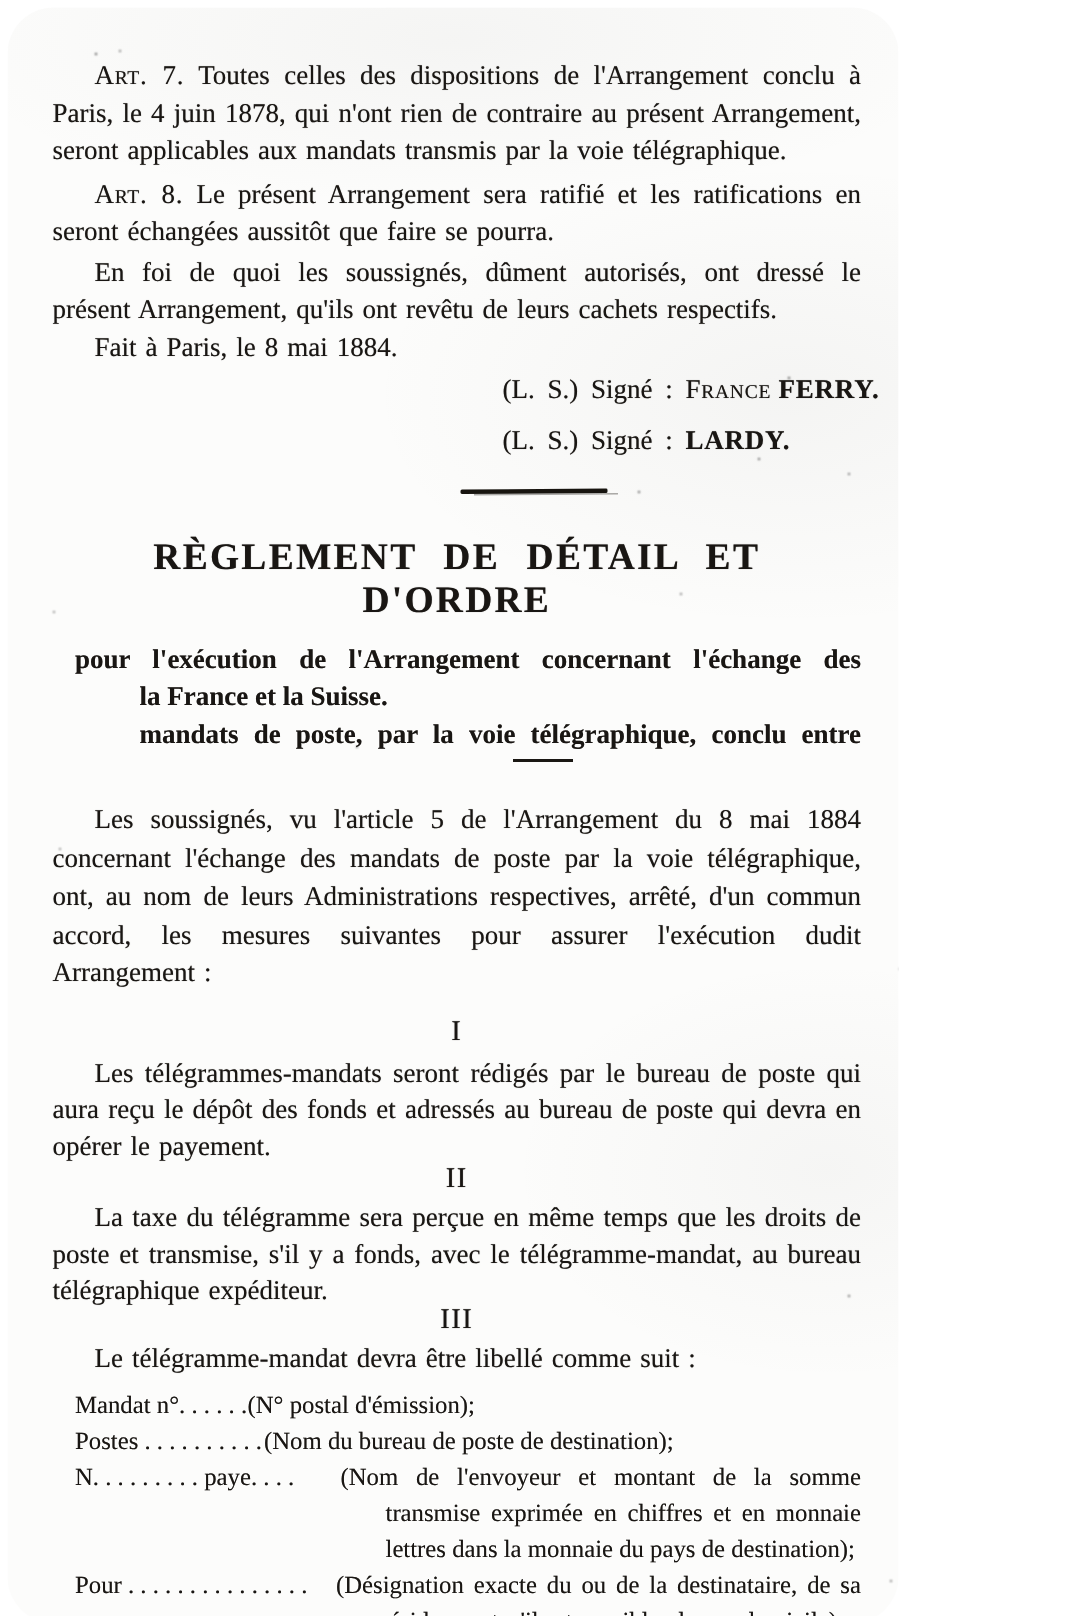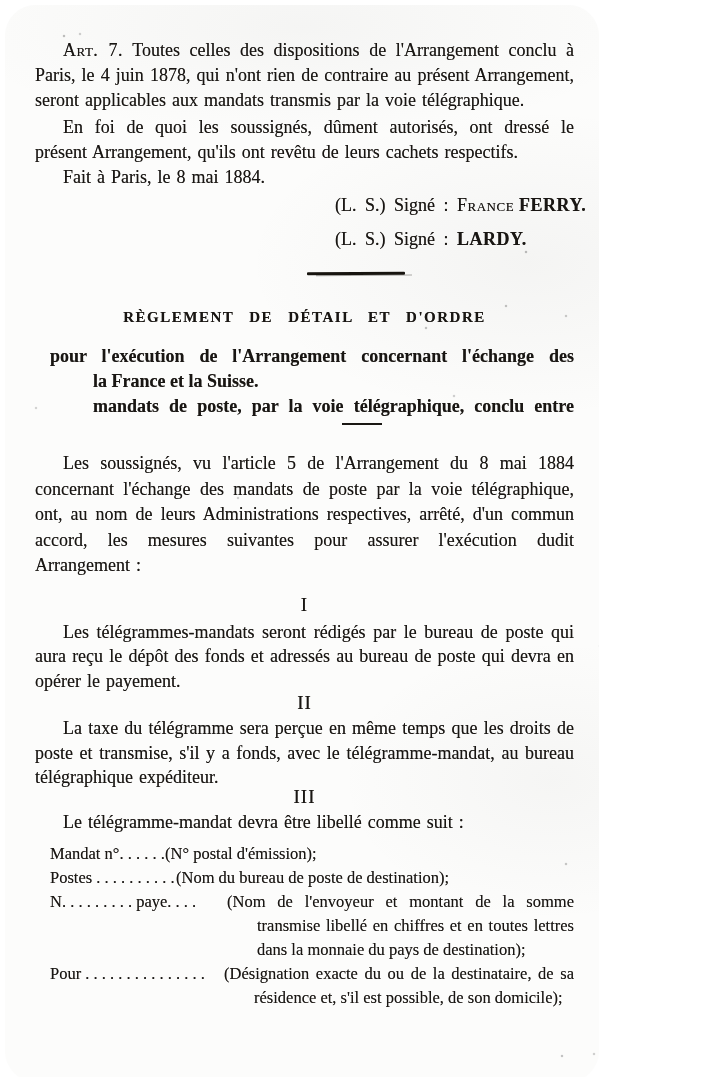--- a/index.html
+++ b/index.html
@@ -48,21 +48,21 @@
     margin:20px 0 0 272px;
     width:98px;height:3px;
     background:#17140f;
     border-radius:1px;
     transform:skewY(-0.4deg);
     box-shadow:8px 2px 0 -1px rgba(23,20,15,0.35);
   }
   .title{
     margin:28px 0 0 0;
     text-align:center;
-    font-size:15px;
+    font-size:25px;
     font-weight:bold;
     line-height:29px;
     letter-spacing:1.5px;
     word-spacing:10px;
     text-shadow:0 0 0.5px rgba(20,16,12,0.6);
   }
   .subtitle{
     margin-top:12px;
     font-size:18px;
     font-weight:bold;
@@ -131,20 +131,21 @@
       30px 402px 1px rgba(0,0,0,0.20), 34px 560px 1px rgba(0,0,0,0.20);
   }
 </style>
 </head>
 <body>
 
 <div class="page">
 
   <p class="para p-art7"><span class="sc">Art. 7.</span> <span>Toutes celles des dispositions de l'Arrangement conclu à Paris, le 4 juin 1878, qui n'ont rien de contraire au présent Arrangement, seront applicables aux mandats transmis par la voie télégraphique.</span></p>
 
+  <p class="para p-art8"><span class="sc">Art. 8.</span> <span>Le présent Arrangement sera ratifié et les ratifications en seront échangées aussitôt que faire se pourra.</span></p>
 
   <p class="para p-enfoi">En foi de quoi les soussignés, dûment autorisés, ont dressé le présent Arrangement, qu'ils ont revêtu de leurs cachets respectifs.</p>
 
   <p class="para p-fait">Fait à Paris, le 8 mai 1884.</p>
 
   <p class="sig sig-1"><span class="prefix">(L. S.)  Signé : </span><span class="sc">France</span><span class="surname"> FERRY.</span></p>
 
   <p class="sig sig-2"><span class="prefix">(L. S.)  Signé : </span><span class="surname">LARDY.</span></p>
 
   <div class="divider-main"></div>
@@ -174,21 +175,21 @@
     <div class="dl-row dl-row-1">
       <span class="dl-label">Mandat n°. . . . . . . . . .</span>
       <span class="dl-desc">(N° postal d'émission);</span>
     </div>
     <div class="dl-row dl-row-2">
       <span class="dl-label">Postes . . . . . . . . . . . . .</span>
       <span class="dl-desc">(Nom du bureau de poste de destination);</span>
     </div>
     <div class="dl-row dl-row-3">
       <span class="dl-label">N. . . . . . . . . paye. . . .</span>
-      <span class="dl-desc">(Nom de l'envoyeur et montant de la somme transmise libellé en chiffres et en toutes lettres dans la monnaie du pays de destination);</span>
+      <span class="dl-desc">(Nom de l'envoyeur et montant de la somme transmise exprimée en chiffres et en monnaie lettres dans la monnaie du pays de destination);</span>
     </div>
     <div class="dl-row dl-row-4">
       <span class="dl-label">Pour . . . . . . . . . . . . . . .</span>
       <span class="dl-desc">(Désignation exacte du ou de la destinataire, de sa résidence et, s'il est possible, de son domicile);</span>
     </div>
   </div>
 
   <div class="scan-noise"></div>
 </div>
 

